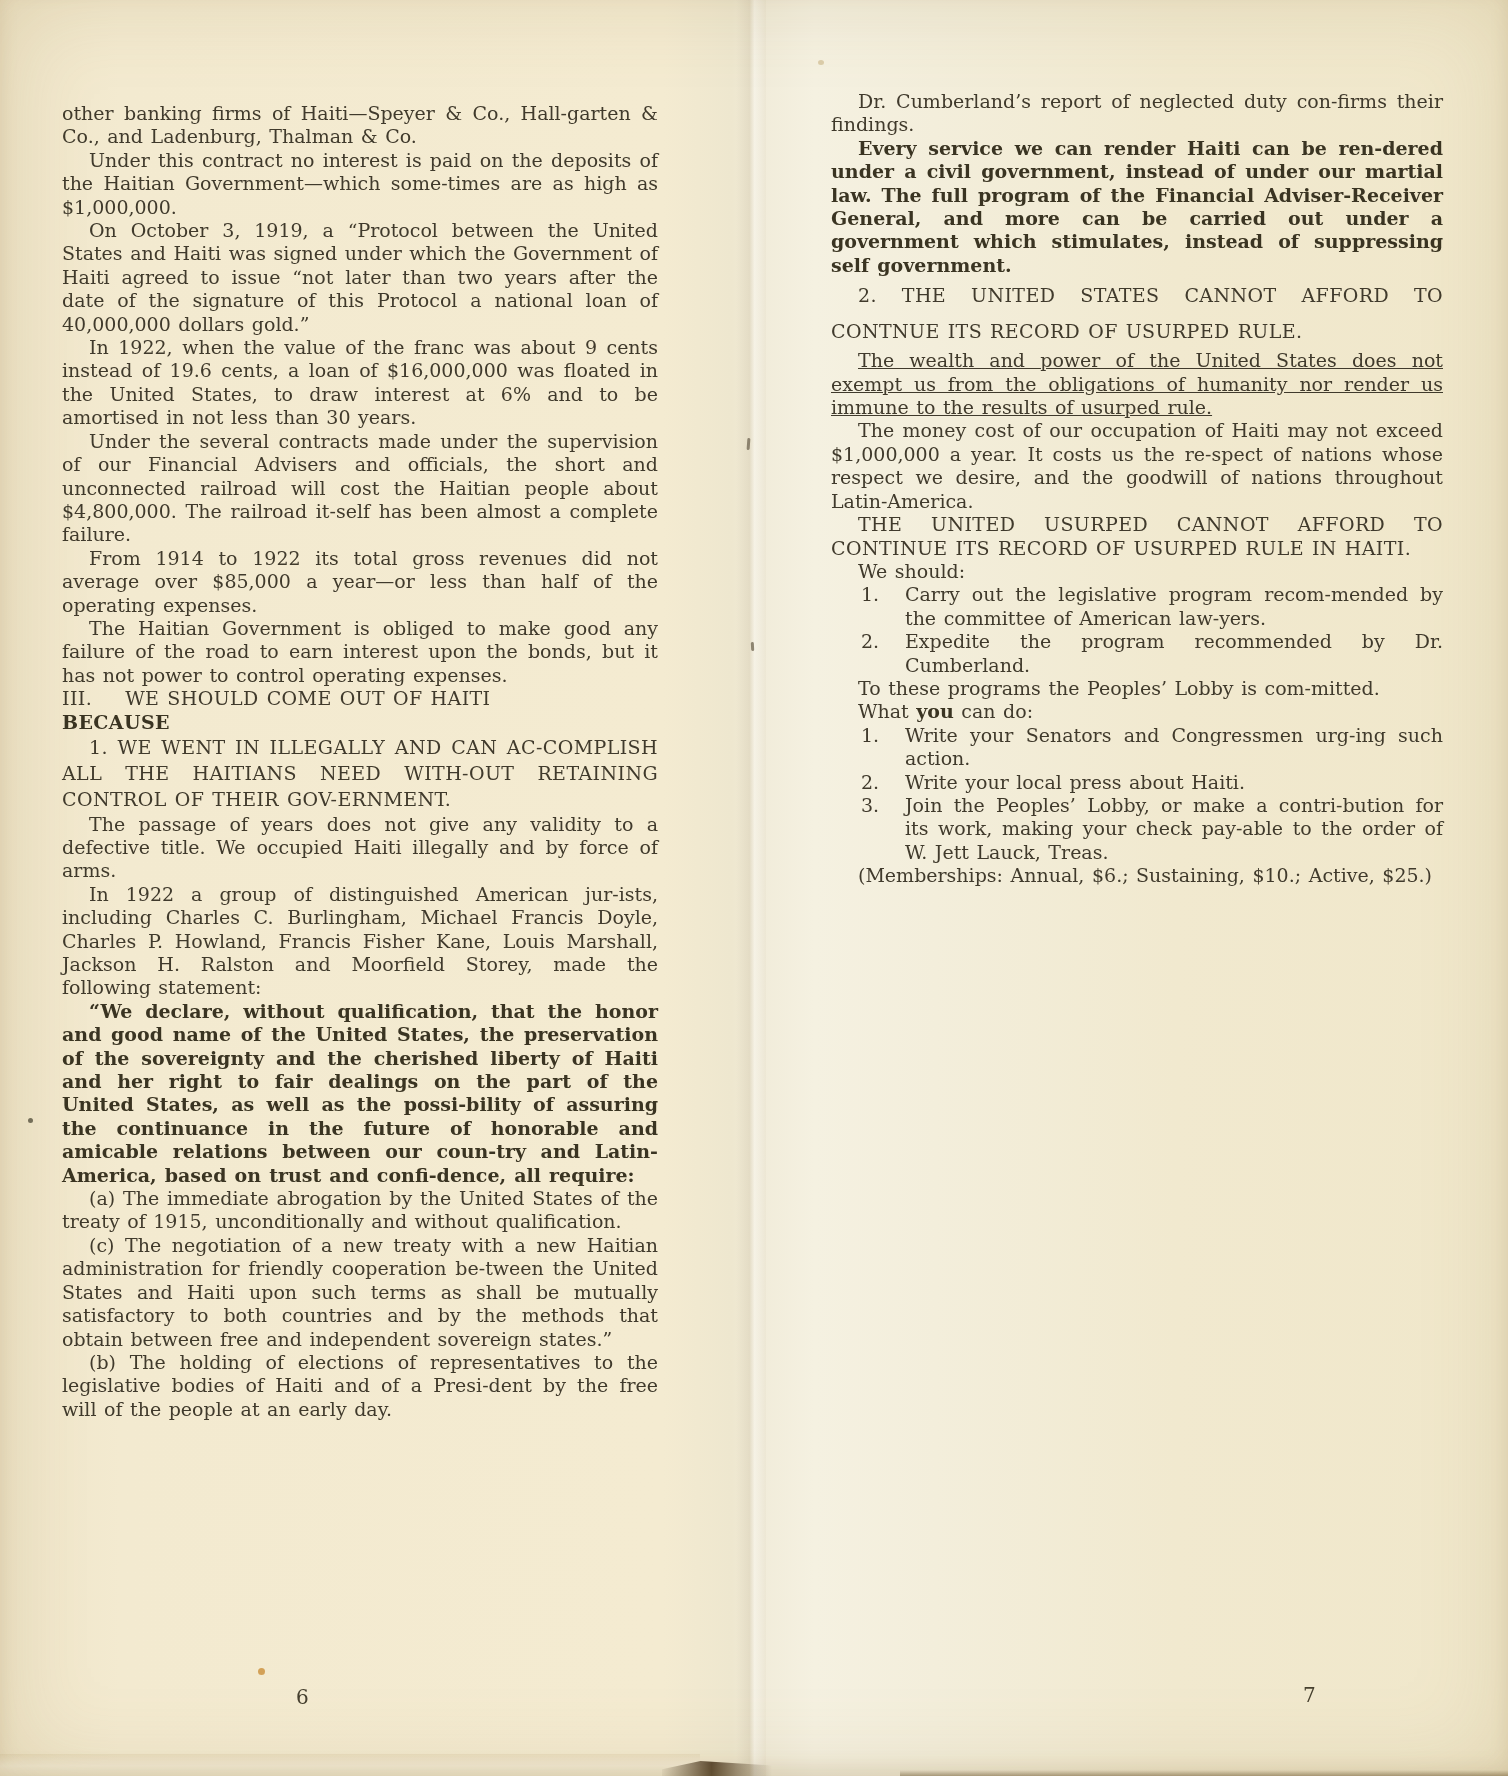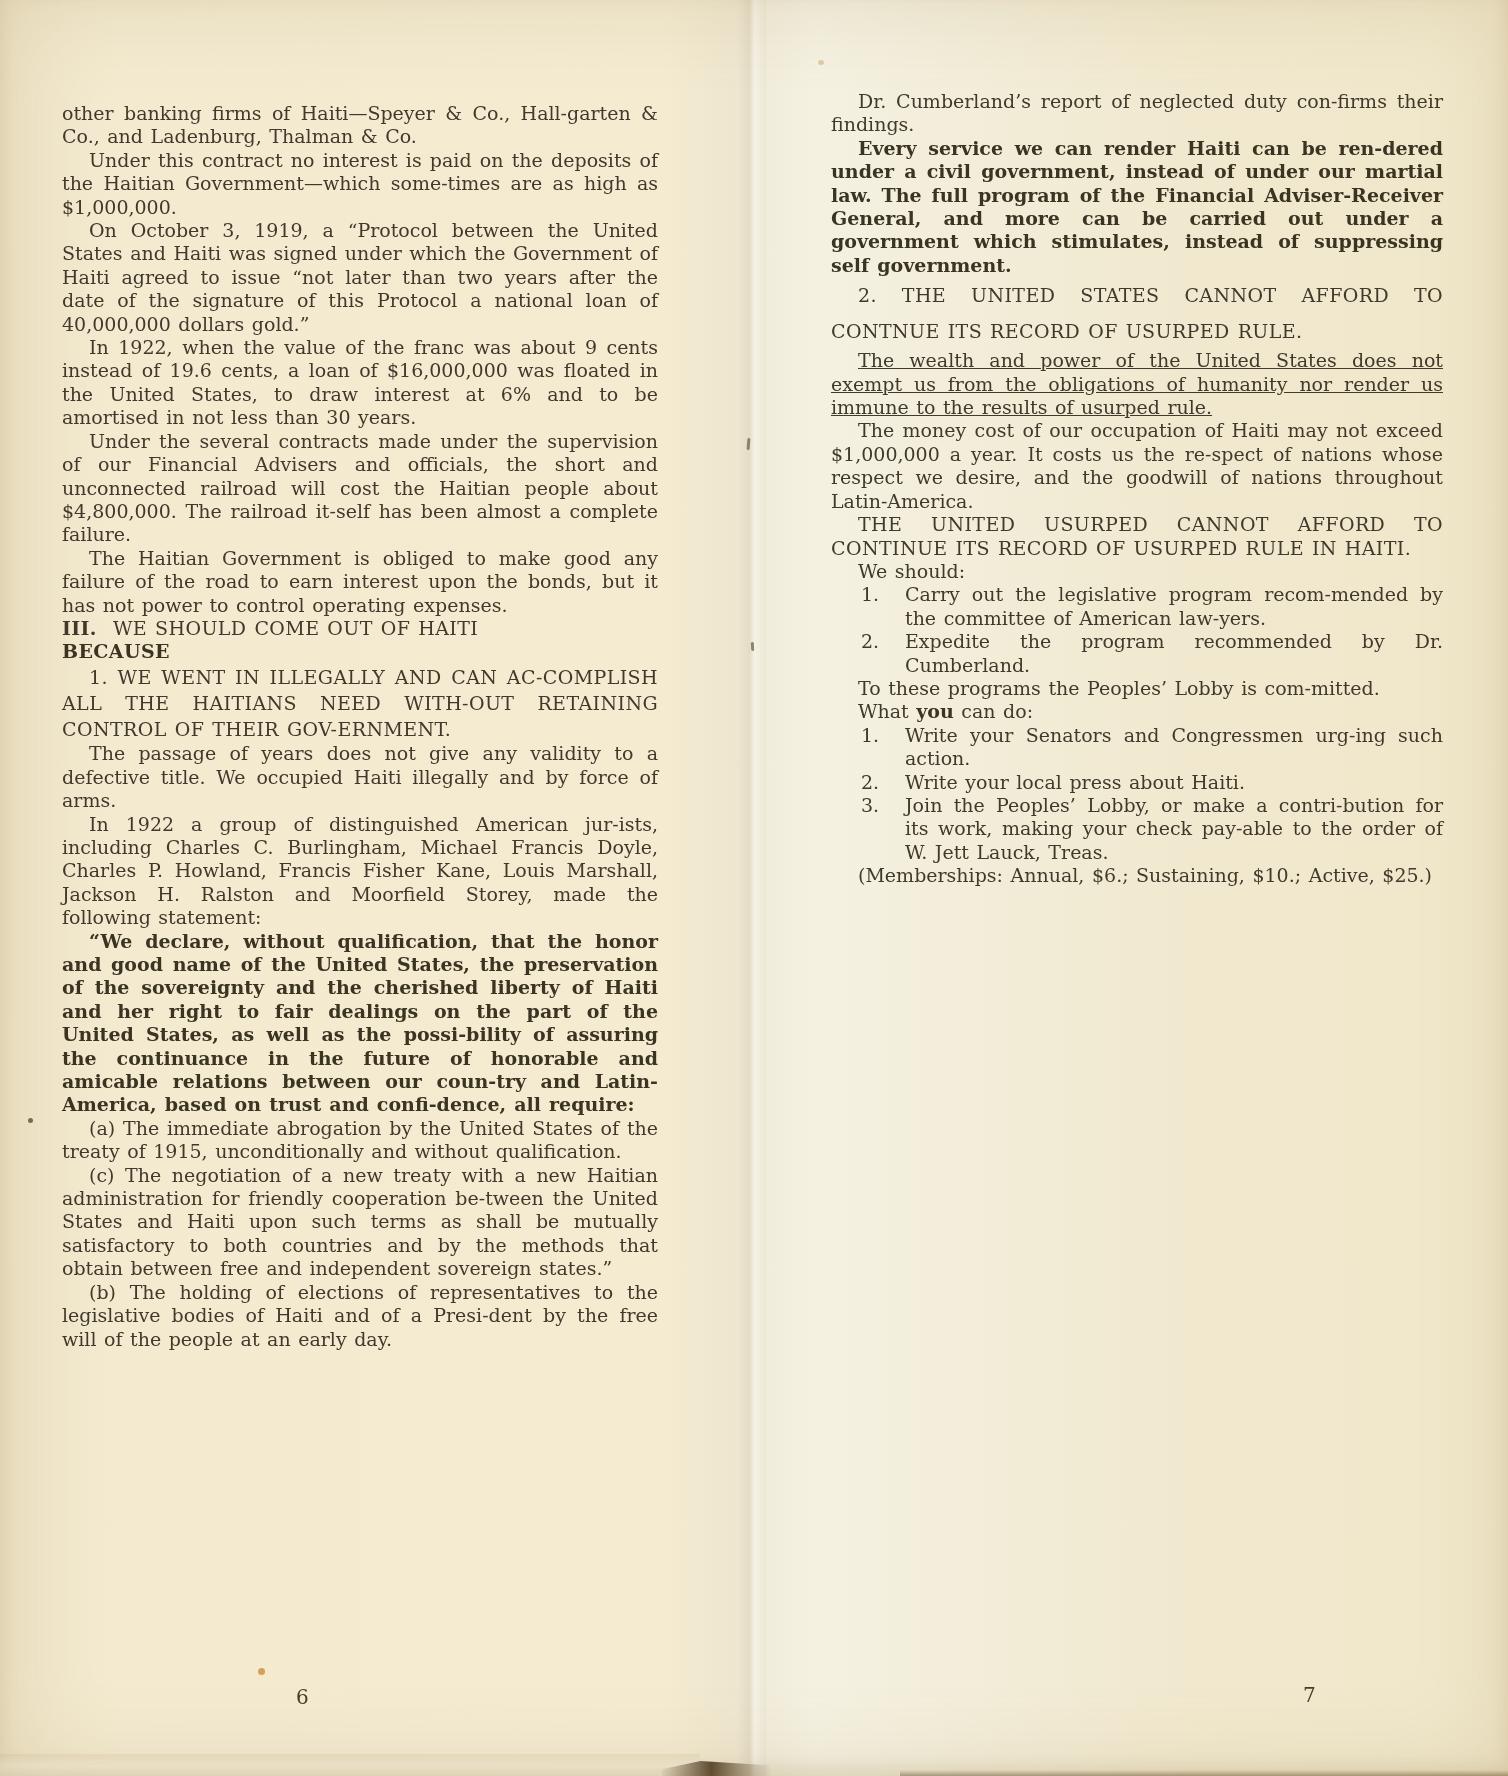--- a/index.html
+++ b/index.html
@@ -49,21 +49,21 @@
   }
   .col p{margin:0;}
   .ind{text-indent:27px;}
   .b{font-weight:700;color:#3a3422;}
   .caps{letter-spacing:0.4px;}
 
   .left-col{left:62px;top:102px;width:596px;}
   .right-col{left:831px;top:90px;width:612px;}
 
   .h3head{margin-top:26px;text-align:left;}
-  .h3head .hnum{margin-right:16px;font-weight:bold;}
+  .h3head .hnum{margin-right:33px;}
   .because{margin-top:6px;margin-left:55px;text-align:left;}
   .point1{margin-top:20px;line-height:26.2px;}
   .occ{margin-top:12px;}
   .h2head{margin-top:23px;line-height:36px;}
   .gap30{margin-top:30px;text-decoration:underline;}
   .gap7{margin-top:7px;}
   .gap4{margin-top:4px;}
   .gap2{margin-top:2px;}
 
   .li{position:relative;padding-left:74px;text-indent:0;}
@@ -80,20 +80,21 @@
 <body>
 
 <div class="spread">
 
   <div class="col left-col">
     <p>other banking firms of Haiti—Speyer &amp; Co., Hall-garten &amp; Co., and Ladenburg, Thalman &amp; Co.</p>
     <p class="ind">Under this contract no interest is paid on the deposits of the Haitian Government—which some-times are as high as $1,000,000.</p>
     <p class="ind">On October 3, 1919, a “Protocol between the United States and Haiti was signed under which the Government of Haiti agreed to issue “not later than two years after the date of the signature of this Protocol a national loan of 40,000,000 dollars gold.”</p>
     <p class="ind">In 1922, when the value of the franc was about 9 cents instead of 19.6 cents, a loan of $16,000,000 was floated in the United States, to draw interest at 6% and to be amortised in not less than 30 years.</p>
     <p class="ind">Under the several contracts made under the supervision of our Financial Advisers and officials, the short and unconnected railroad will cost the Haitian people about $4,800,000. The railroad it-self has been almost a complete failure.</p>
+    <p class="ind">From 1914 to 1922 its total gross revenues did not average over $85,000 a year—or less than half of the operating expenses.</p>
     <p class="ind">The Haitian Government is obliged to make good any failure of the road to earn interest upon the bonds, but it has not power to control operating expenses.</p>
 
     <p class="h3head caps"><span class="hnum">III.</span><span>WE SHOULD COME OUT OF HAITI</span></p>
     <p class="because b caps">BECAUSE</p>
 
     <p class="point1 ind caps">1. WE WENT IN ILLEGALLY AND CAN AC-COMPLISH ALL THE HAITIANS NEED WITH-OUT RETAINING CONTROL OF THEIR GOV-ERNMENT.</p>
 
     <p class="ind">The passage of years does not give any validity to a defective title. We occupied Haiti illegally and by force of arms.</p>
     <p class="ind">In 1922 a group of distinguished American jur-ists, including Charles C. Burlingham, Michael Francis Doyle, Charles P. Howland, Francis Fisher Kane, Louis Marshall, Jackson H. Ralston and Moorfield Storey, made the following statement:</p>
     <p class="ind b">“We declare, without qualification, that the honor and good name of the United States, the preservation of the sovereignty and the cherished liberty of Haiti and her right to fair dealings on the part of the United States, as well as the possi-bility of assuring the continuance in the future of honorable and amicable relations between our coun-try and Latin-America, based on trust and confi-dence, all require:</p>

